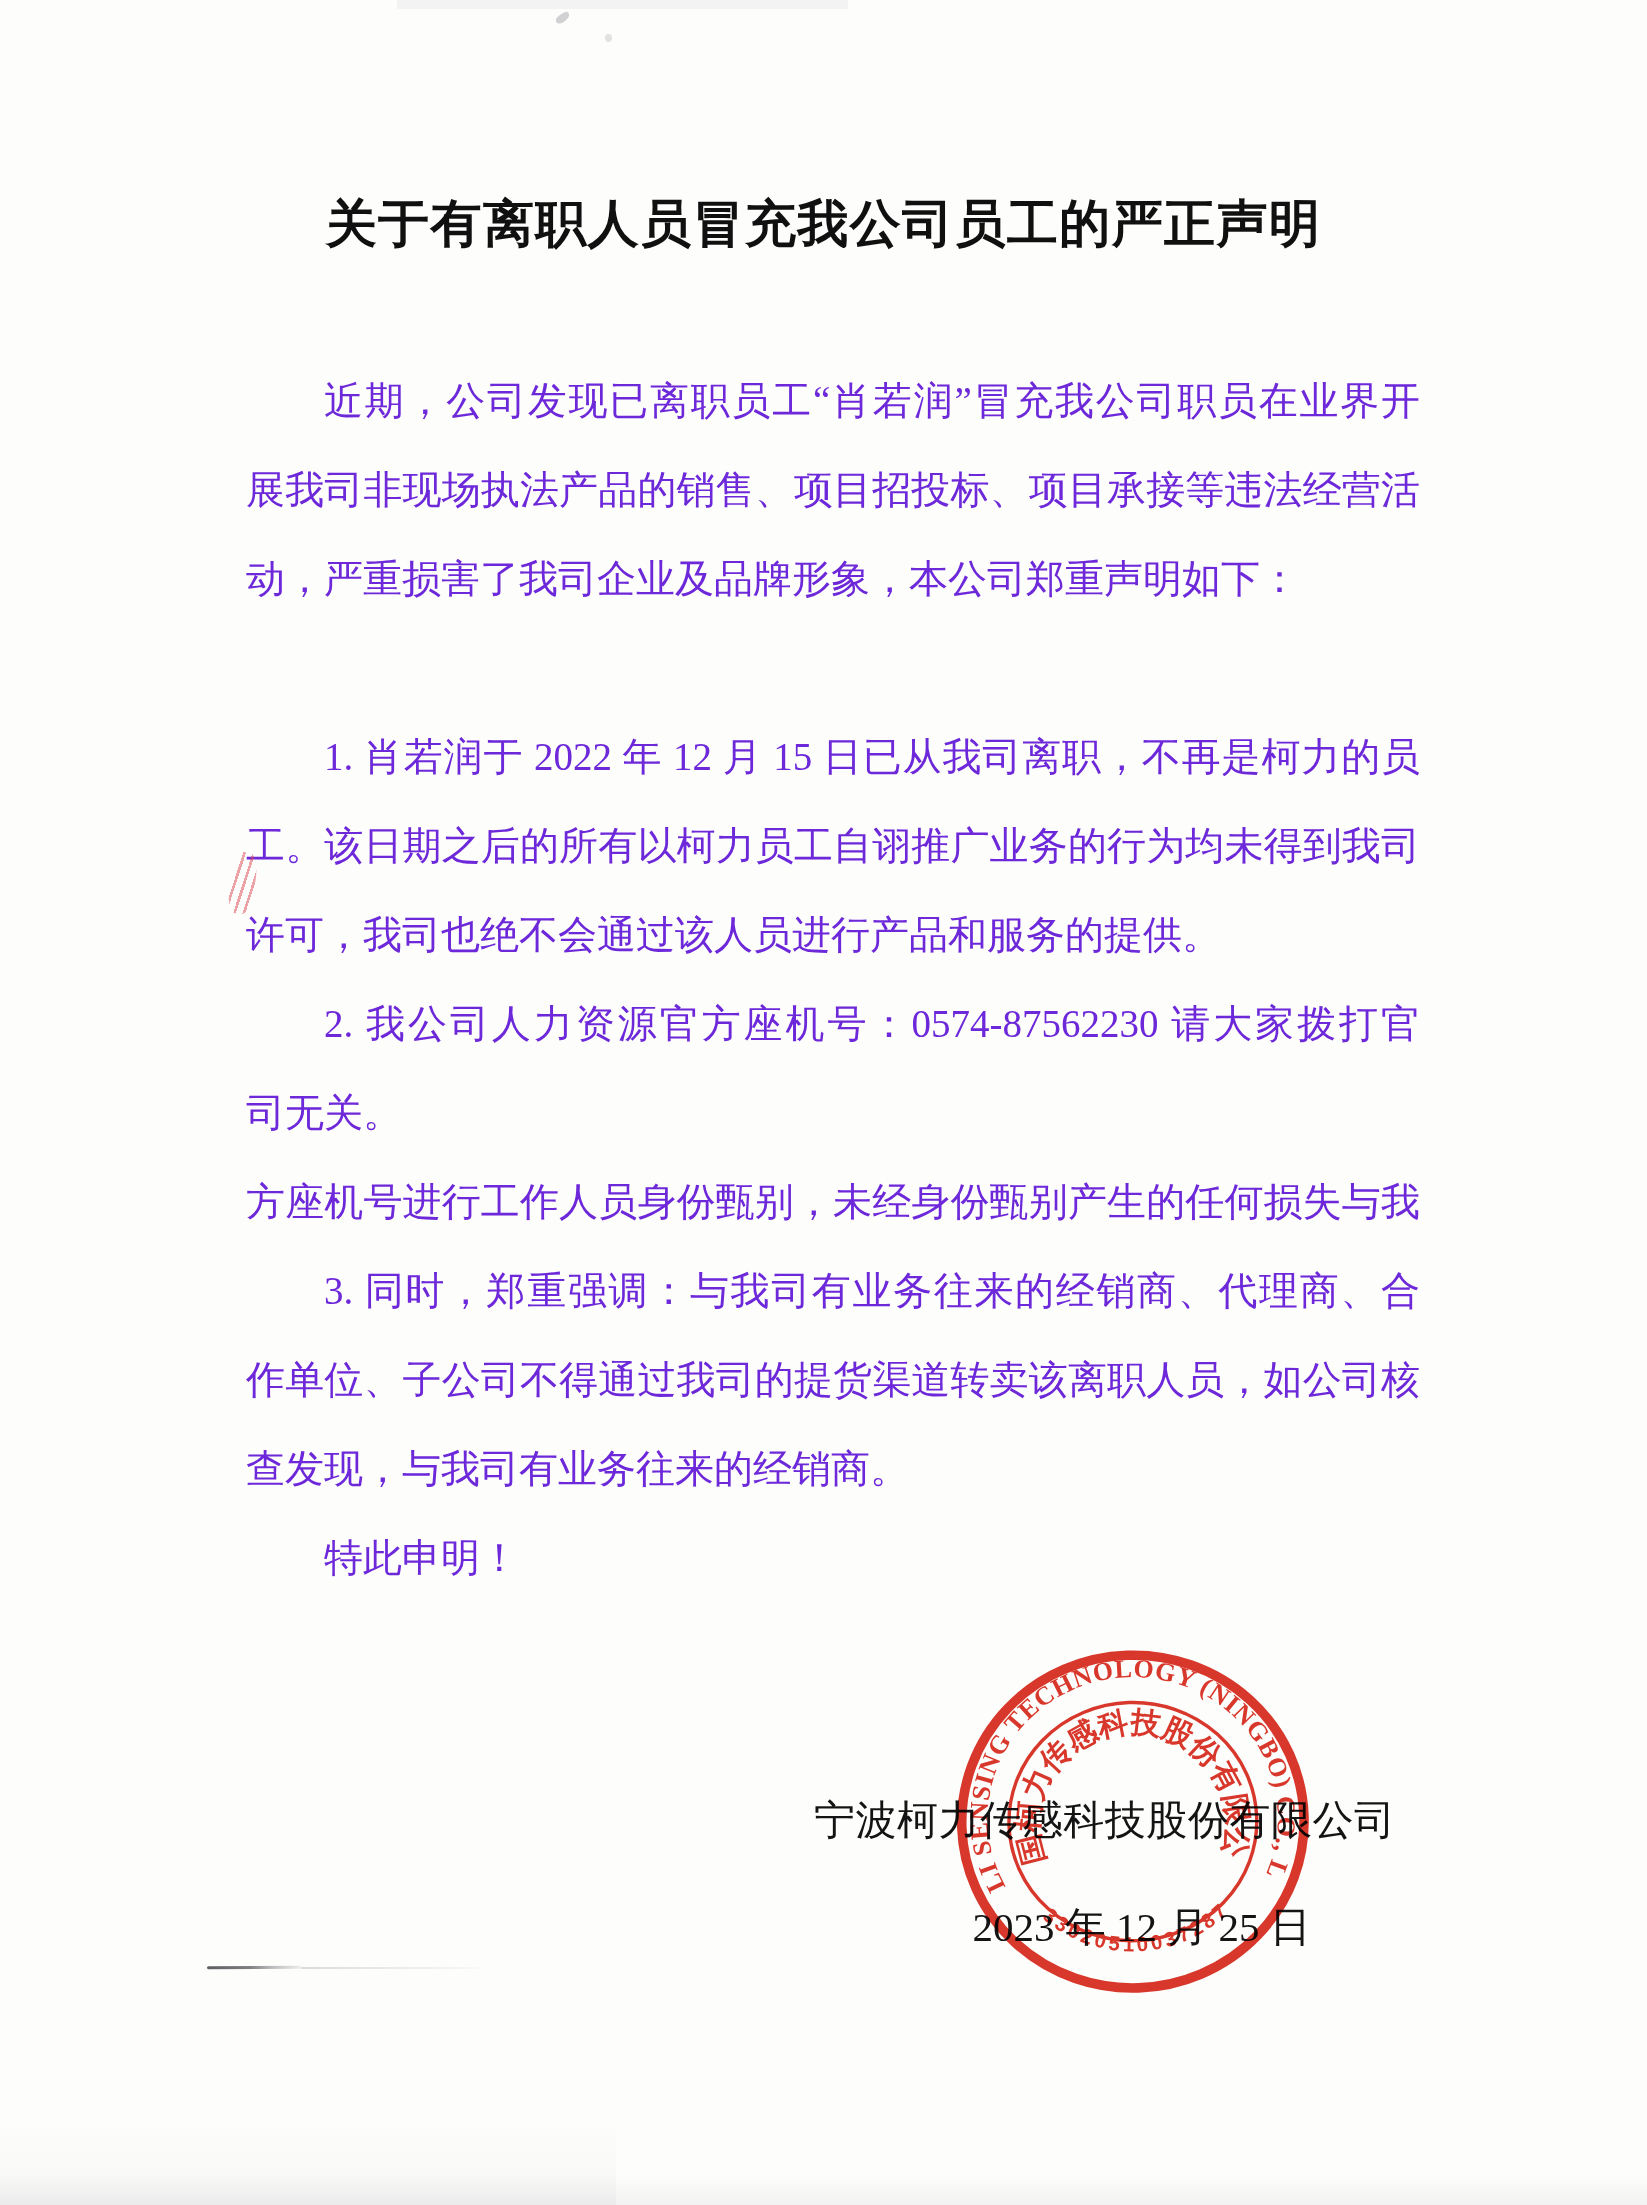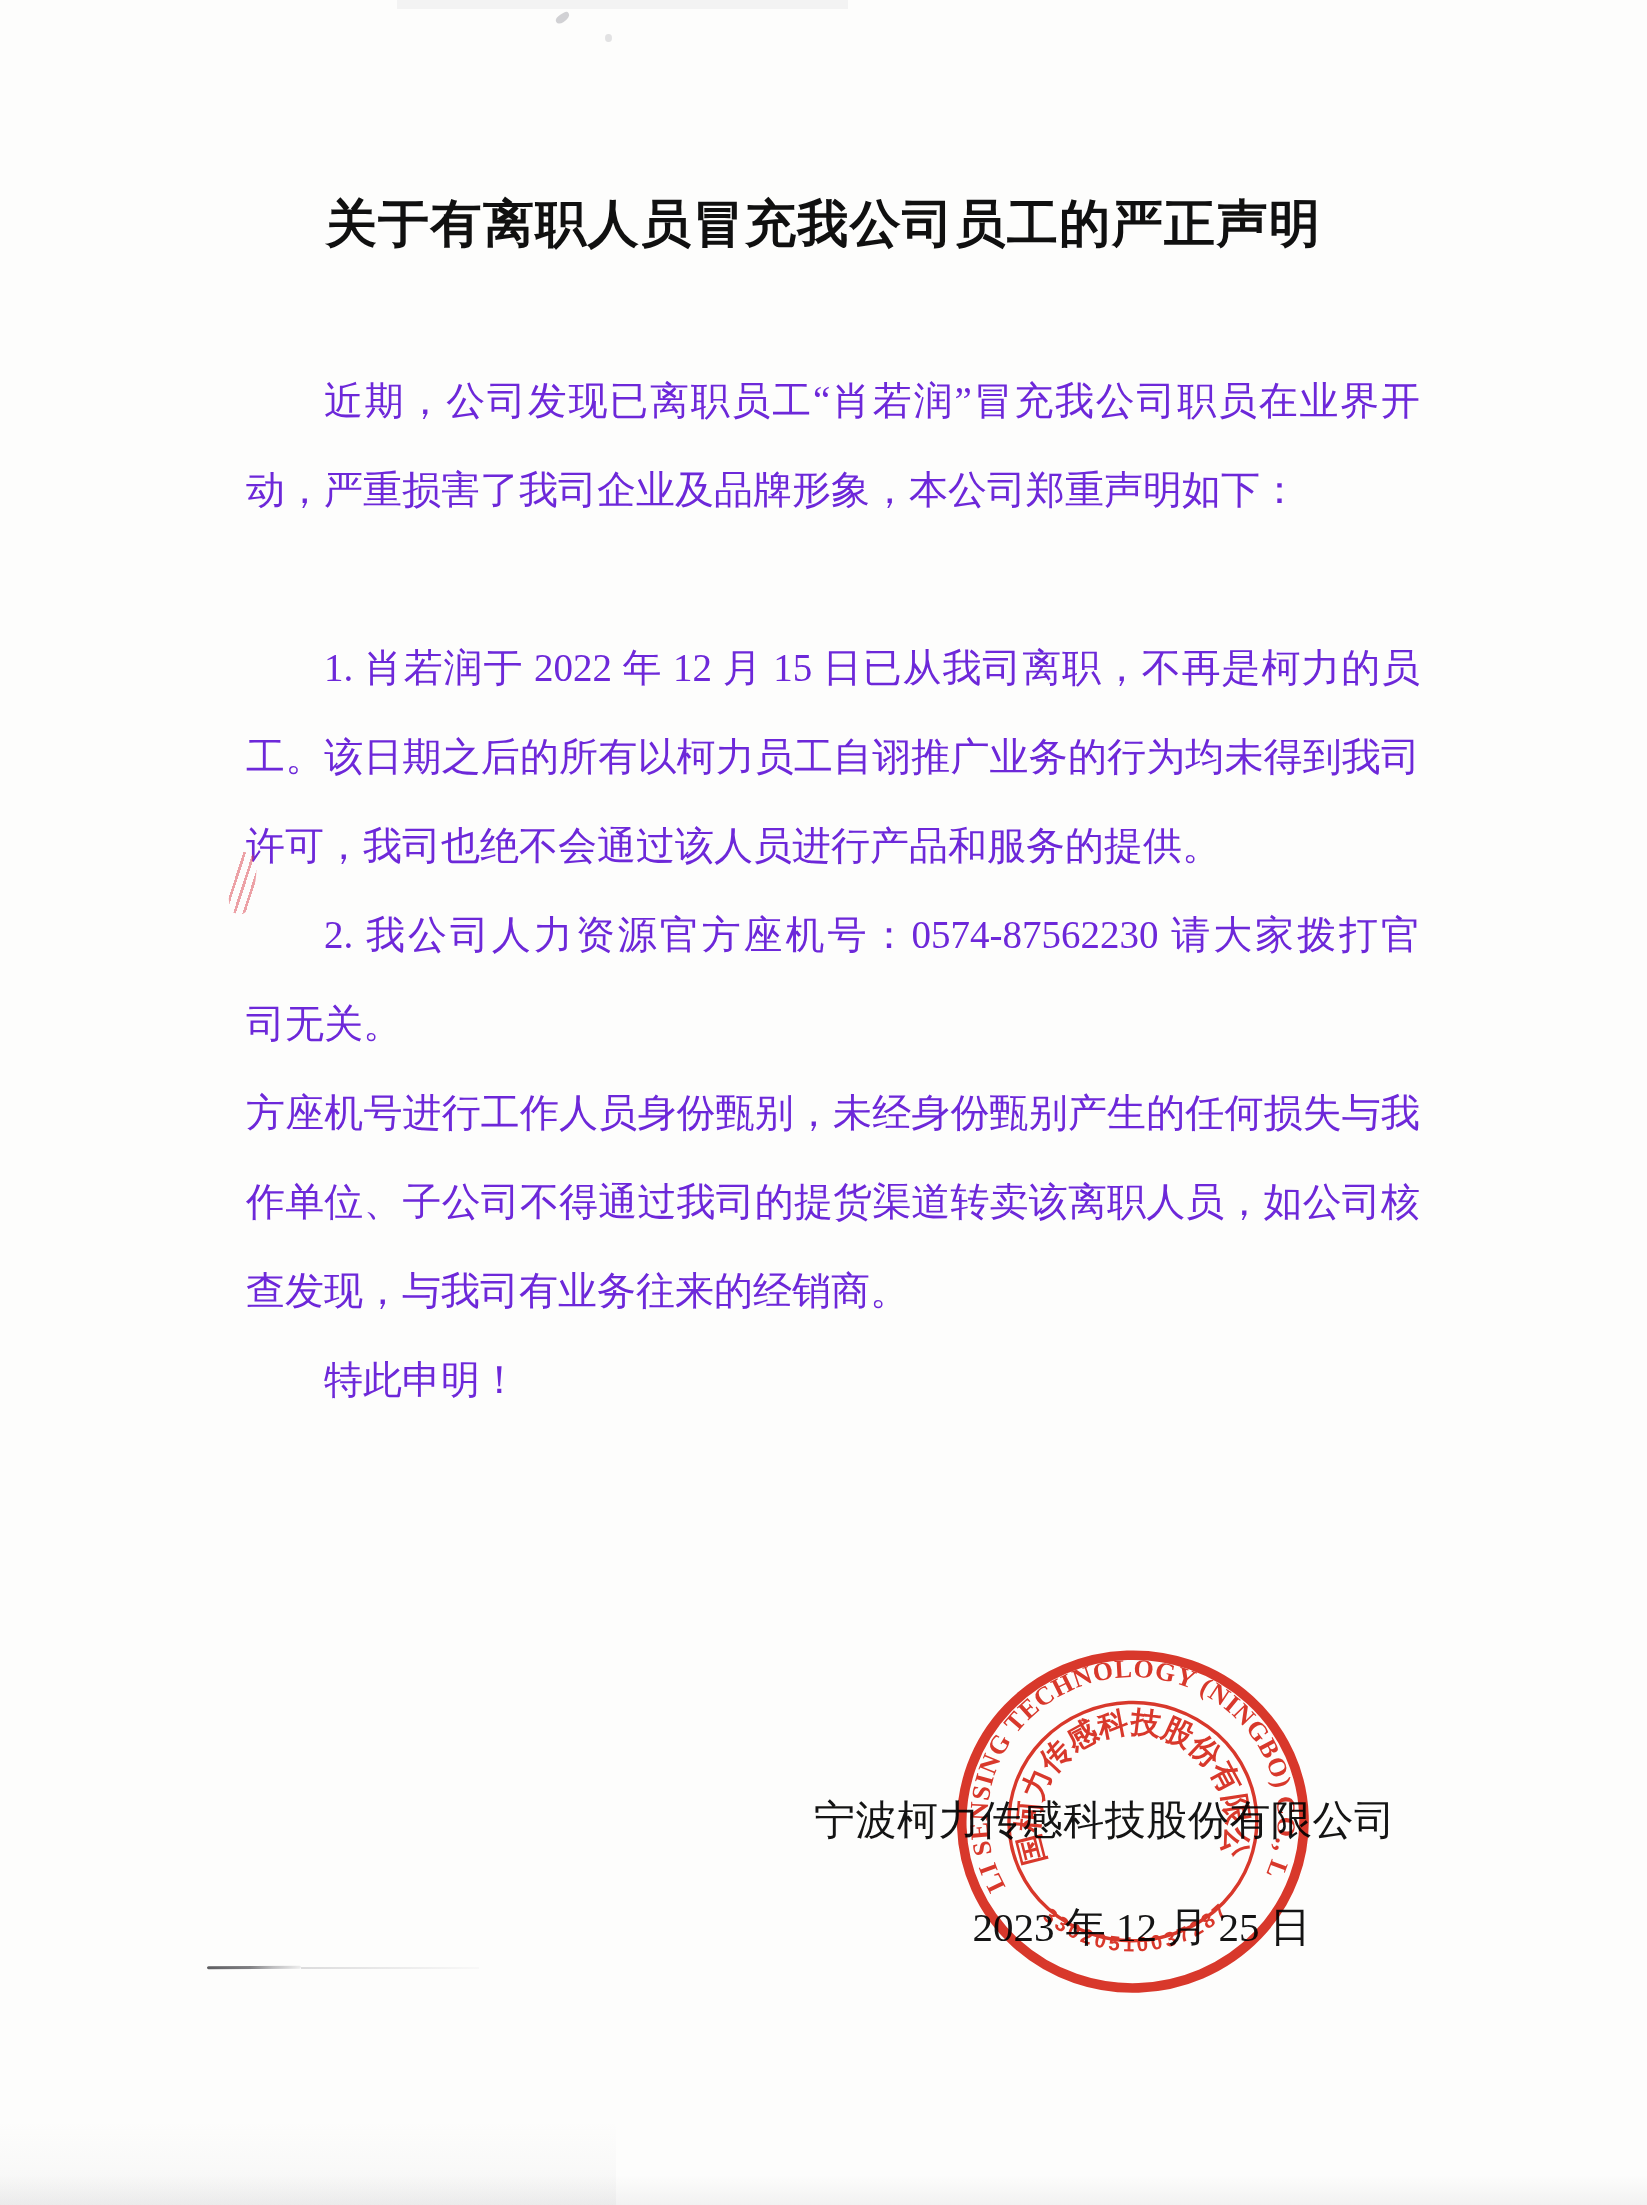--- a/index.html
+++ b/index.html
@@ -125,32 +125,34 @@
 </style>
 </head>
 <body>
 
 <div class="page">
 
   <div class="doc-title">关于有离职人员冒充我公司员工的严正声明</div>
 
   <div class="doc-body">
     <div class="line full indent">近期，公司发现已离职员工“肖若润”冒充我公司职员在业界开</div>
+    <div class="line full">展我司非现场执法产品的销售、项目招投标、项目承接等违法经营活</div>
     <div class="line">动，严重损害了我司企业及品牌形象，本公司郑重声明如下：</div>
 
     <div class="spacer"></div>
 
     <div class="line full indent">1.  肖若润于 2022 年 12 月 15 日已从我司离职，不再是柯力的员</div>
     <div class="line full">工。该日期之后的所有以柯力员工自诩推广业务的行为均未得到我司</div>
     <div class="line">许可，我司也绝不会通过该人员进行产品和服务的提供。</div>
 
     <div class="line full indent">2.  我公司人力资源官方座机号：0574-87562230 请大家拨打官</div>
     <div class="line">司无关。</div>
     <div class="line full">方座机号进行工作人员身份甄别，未经身份甄别产生的任何损失与我</div>
 
+    <div class="line full indent">3.  同时，郑重强调：与我司有业务往来的经销商、代理商、合</div>
     <div class="line full">作单位、子公司不得通过我司的提货渠道转卖该离职人员，如公司核</div>
     <div class="line">查发现，与我司有业务往来的经销商。</div>
 
     <div class="line indent">特此申明！</div>
   </div>
 
   <div class="sig-company">宁波柯力传感科技股份有限公司</div>
   <div class="sig-date">2023 年 12 月 25 日</div>
 
   <svg class="stamp" viewBox="0 0 520 520" xmlns="http://www.w3.org/2000/svg">

